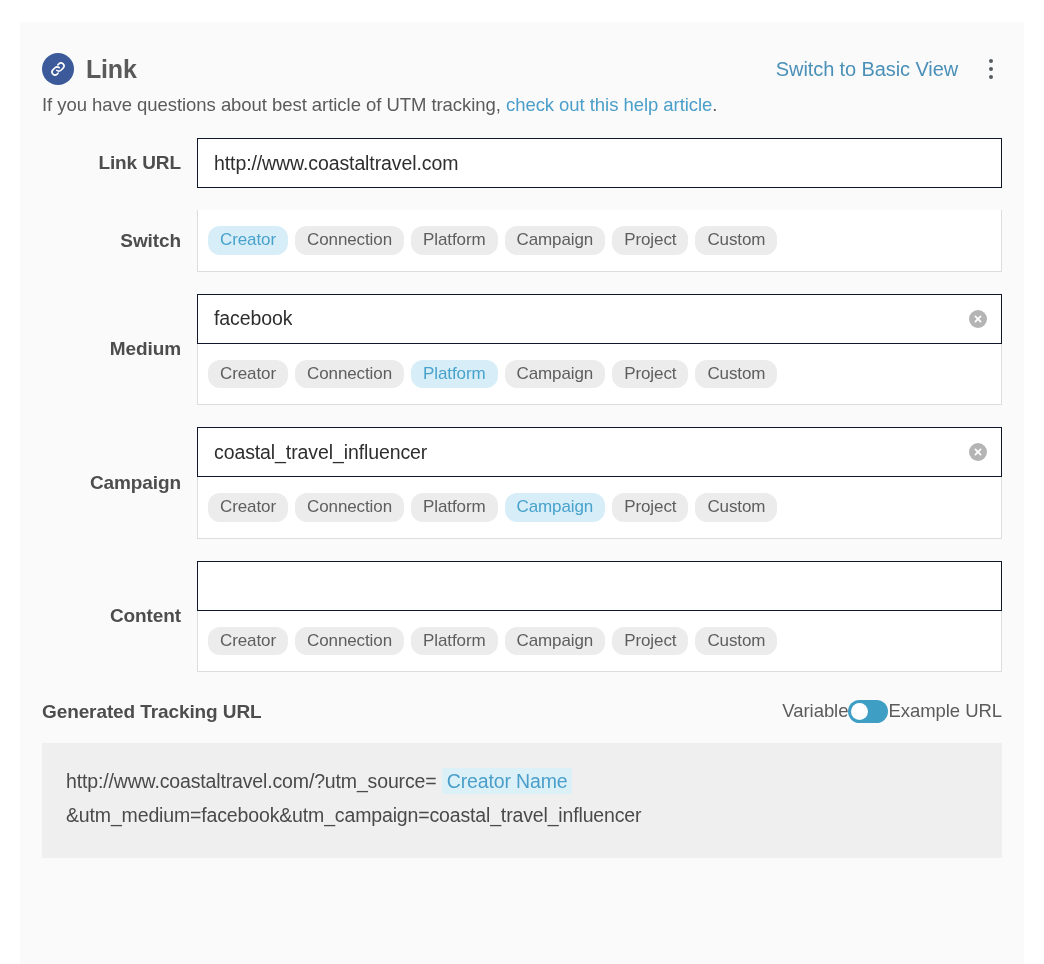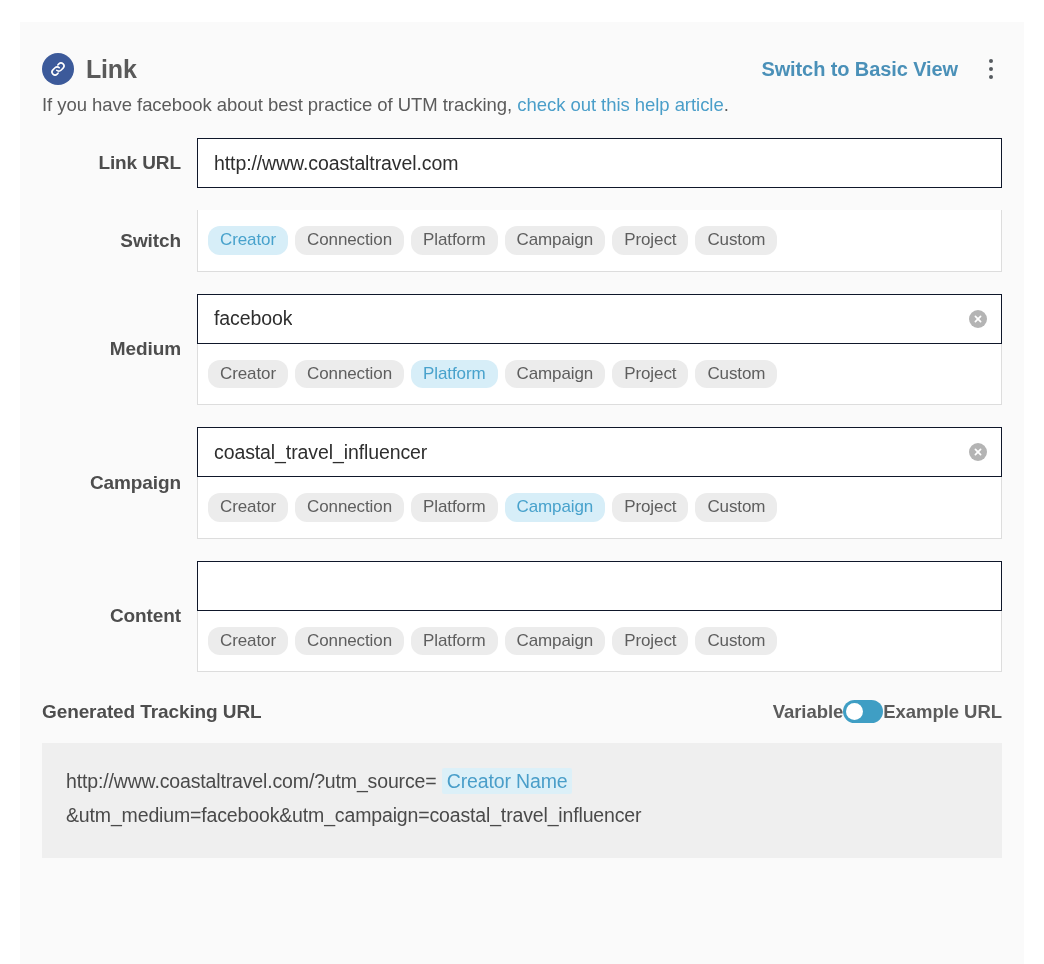--- a/index.html
+++ b/index.html
@@ -63,21 +63,20 @@
 
   .header-spacer { flex: 1 1 auto; }
 
   .switch-view-link {
     font-size: 20px;
     color: #4a90b8;
     text-decoration: none;
     cursor: pointer;
     white-space: nowrap;
     letter-spacing: -0.1px;
-    font-weight: bold;
   }
 
   .kebab {
     margin-left: 22px;
     width: 22px;
     height: 26px;
     display: flex;
     flex-direction: column;
     align-items: center;
     justify-content: center;
@@ -236,22 +235,21 @@
   .gen-title {
     font-size: 19px;
     font-weight: bold;
     color: #4d4d4d;
     letter-spacing: -0.1px;
   }
   .gen-head-spacer { flex: 1 1 auto; }
 
   .toggle-group {
     display: flex;
-    align-items: flex-end;
-    font-weight: bold;
+    align-items: flex-start;
   }
   .toggle-label {
     font-size: 18.5px;
     color: #5b5b5b;
     letter-spacing: -0.05px;
   }
   .toggle {
     width: 40px;
     height: 23px;
     border-radius: 12px;
@@ -309,21 +307,21 @@
       <a class="switch-view-link">Switch to Basic View</a>
       <span class="kebab">
         <i></i>
         <i></i>
         <i></i>
       </span>
     </div>
 
 
     <div class="utm-desc">
-      <span>If you have facebook about best practice of UTM tracking, </span><a>check out this help article</a><span>.</span>
+      <span>If you have questions about best article of UTM tracking, </span><a>check out this help article</a><span>.</span>
     </div>
 
     <div class="form">
 
       <div class="form-row">
         <div class="row-label mid">Link URL</div>
         <div class="field-wrap">
           <div class="text-input">
             <span class="input-value">http://www.coastaltravel.com</span>
           </div>

